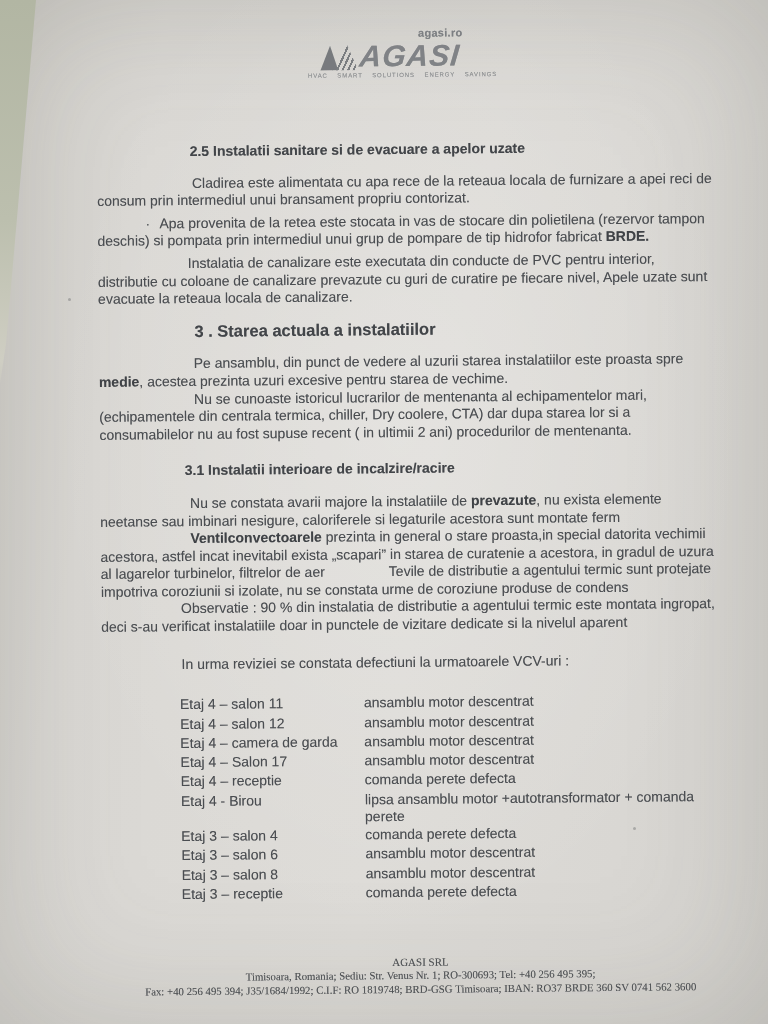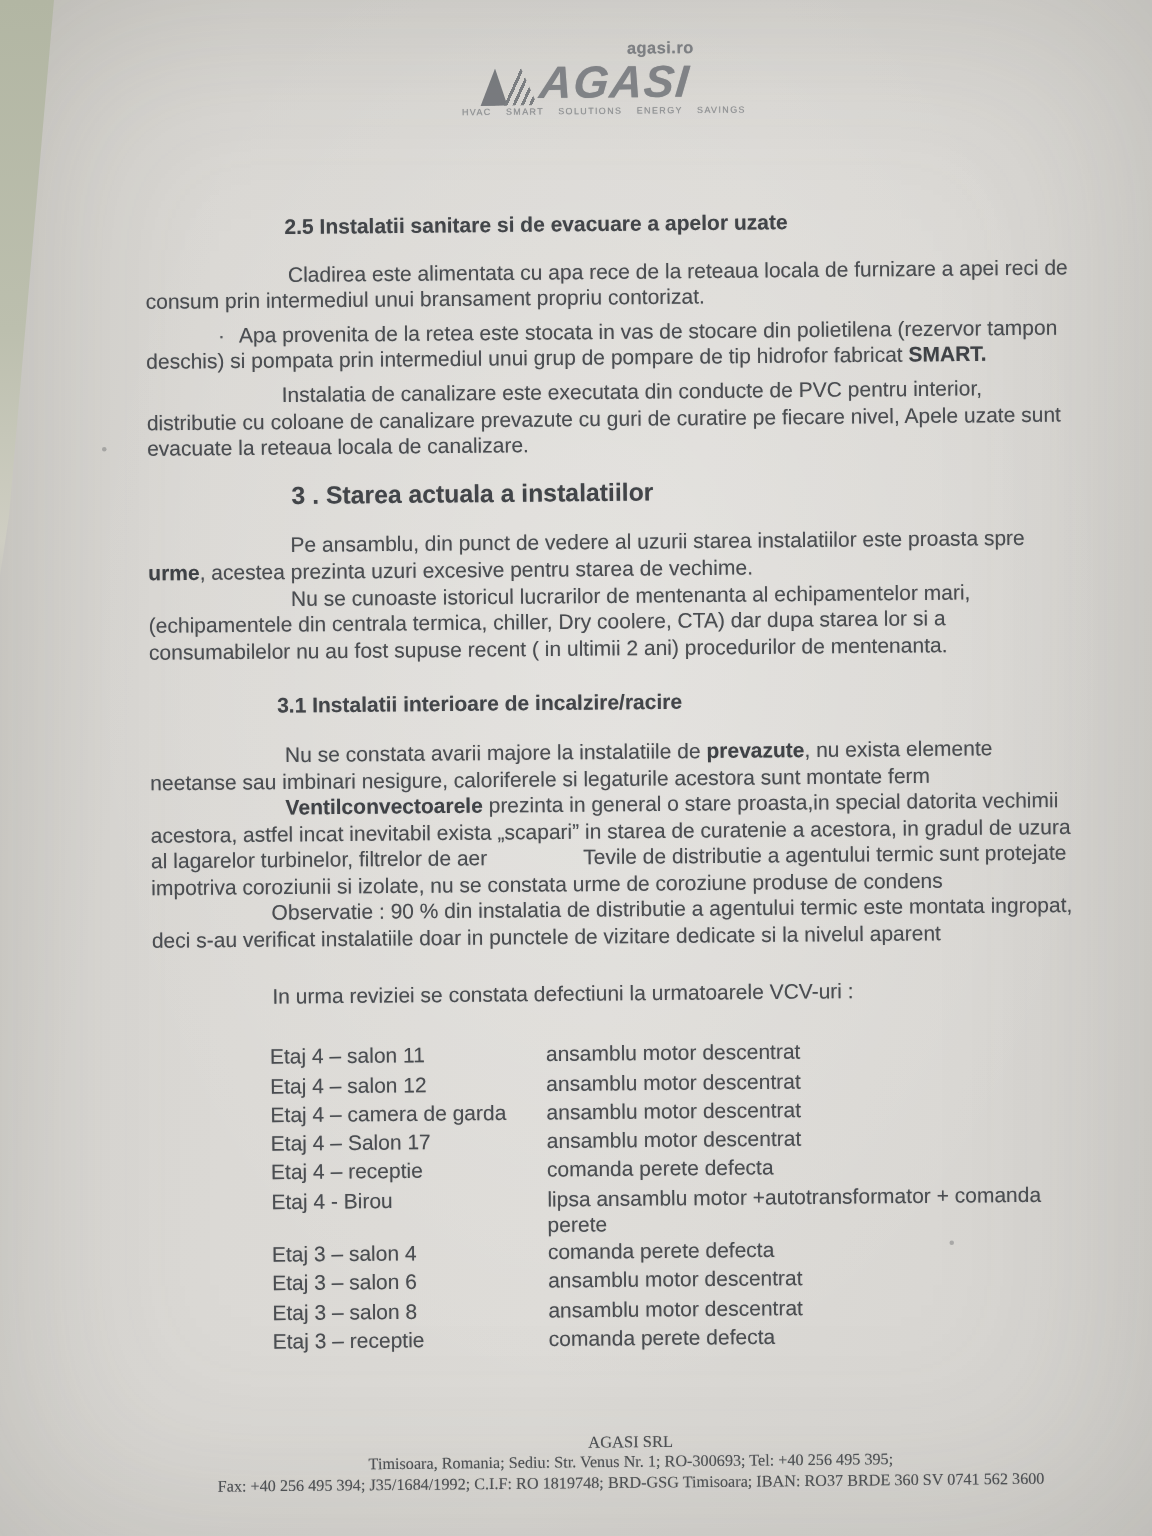--- a/index.html
+++ b/index.html
@@ -111,27 +111,27 @@
     </div>
     <div class="logo-tagline">HVAC   SMART SOLUTIONS   ENERGY SAVINGS</div>
   </div>
 
   <div class="doc">
 
     <div class="h-small">2.5 Instalatii sanitare si de evacuare a apelor uzate</div>
 
     <p class="ind95 mt14">Cladirea este alimentata cu apa rece de la reteaua locala de furnizare a apei reci de consum prin intermediul unui bransament propriu contorizat.</p>
 
-    <p class="bullet-para mt6"><span class="bullet">·</span><span>Apa provenita de la retea este stocata in vas de stocare din polietilena (rezervor tampon deschis) si pompata prin intermediul unui grup de pompare de tip hidrofor fabricat </span><span class="b">SMART.</span></p>
+    <p class="bullet-para mt6"><span class="bullet">·</span><span>Apa provenita de la retea este stocata in vas de stocare din polietilena (rezervor tampon deschis) si pompata prin intermediul unui grup de pompare de tip hidrofor fabricat </span><span class="b">BRDE.</span></p>
 
     <p class="ind90 mt6">Instalatia de canalizare este executata din conducte de PVC pentru interior, distributie cu coloane de canalizare prevazute cu guri de curatire pe fiecare nivel, Apele uzate sunt evacuate la reteaua locala de canalizare.</p>
 
     <div class="h-big">3 . Starea actuala a instalatiilor</div>
 
-    <p class="ind95 mt16"><span>Pe ansamblu,  din punct de vedere al uzurii starea instalatiilor este  proasta spre </span><span class="b">urme</span><span>, acestea prezinta uzuri excesive pentru starea de vechime.</span></p>
+    <p class="ind95 mt16"><span>Pe ansamblu,  din punct de vedere al uzurii starea instalatiilor este  proasta spre </span><span class="b">medie</span><span>, acestea prezinta uzuri excesive pentru starea de vechime.</span></p>
 
     <p class="ind95">Nu se cunoaste istoricul lucrarilor de mentenanta al echipamentelor mari, (echipamentele din centrala termica, chiller, Dry coolere,  CTA) dar dupa starea lor si a consumabilelor nu au fost supuse recent ( in ultimii 2 ani) procedurilor de mentenanta.</p>
 
     <div class="h-31">3.1 Instalatii interioare de incalzire/racire</div>
 
     <p class="ind90 mt16"><span>Nu se constata avarii majore la instalatiile de </span><span class="b">prevazute</span><span>, nu exista elemente neetanse sau imbinari nesigure, caloriferele si legaturile acestora sunt montate ferm</span></p>
 
     <p class="ind90"><span class="b">Ventilconvectoarele</span><span> prezinta in general o stare proasta,in special datorita vechimii acestora, astfel incat inevitabil exista „scapari” in starea de curatenie a acestora, in gradul de uzura al lagarelor turbinelor, filtrelor de aer</span><span class="gap"></span><span>Tevile de distributie a agentului termic sunt protejate impotriva coroziunii si izolate, nu se constata urme de coroziune produse de condens</span></p>
 
     <p class="ind80">Observatie :  90 % din instalatia de distributie a agentului termic este montata ingropat, deci s-au verificat instalatiile doar in punctele de vizitare dedicate si la nivelul aparent</p>

